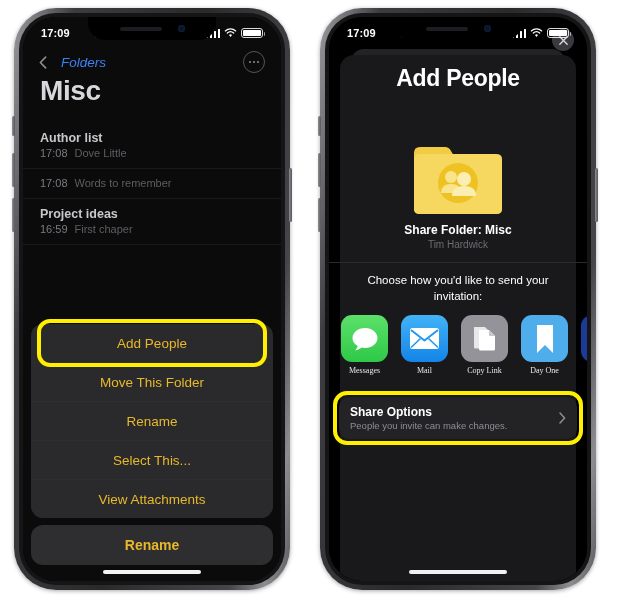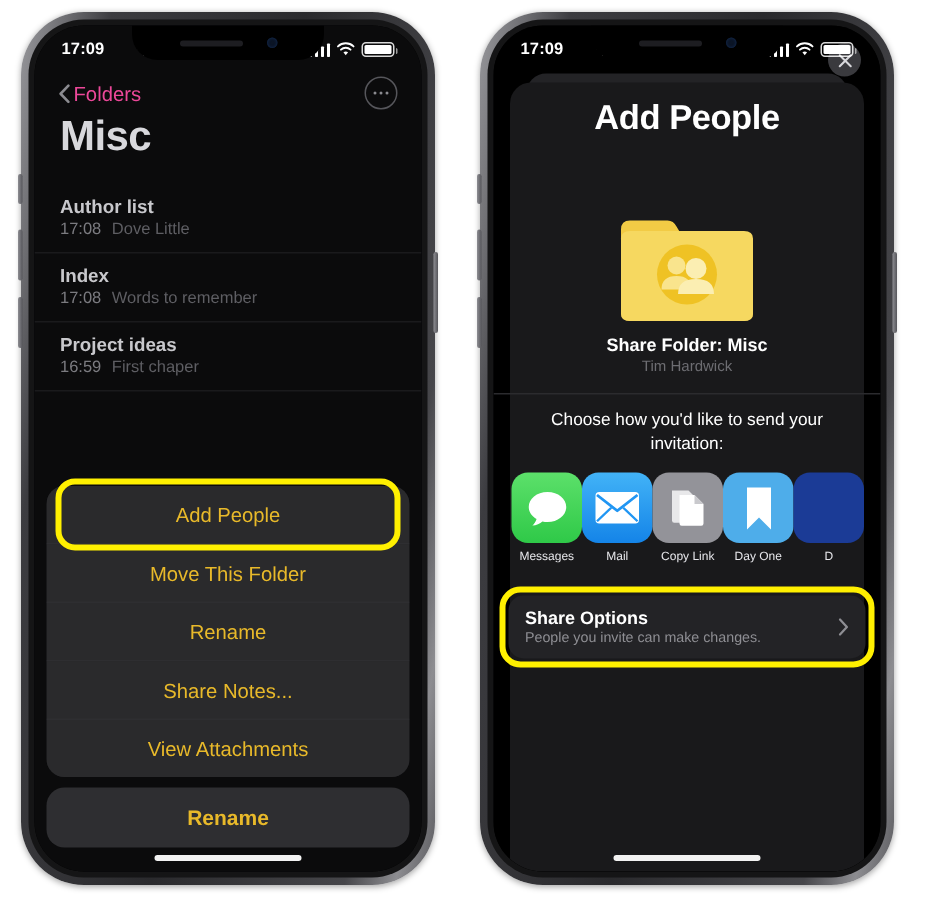--- a/index.html
+++ b/index.html
@@ -165,23 +165,24 @@
     height: 30px;
     display: flex;
     align-items: center;
     justify-content: space-between;
     padding: 0 16px;
     box-sizing: border-box;
   }
   .back-link {
     display: flex;
     align-items: center;
-    gap: 2px;
-    color: #ec4899;
+    gap: 14px;
+    color: #3b82f6;
     font-size: 13.5px;
+    font-style: italic;
   }
   .chev-left { display: block; }
   .more-btn {
     width: 20px; height: 20px;
     border-radius: 50%;
     border: 1.1px solid #56565b;
     display: flex;
     align-items: center;
     justify-content: center;
     gap: 1.6px;
@@ -353,21 +354,22 @@
     text-align: center;
     color: #ffffff;
     font-size: 11.5px;
     line-height: 1.4;
   }
 
   .app-row {
     position: absolute;
     top: 298px; left: 12px; right: 0;
     display: flex;
-    gap: 0;
+    gap: 13px;
+    font-family: Liberation Serif, serif;
   }
   .app-cell {
     width: 47px;
     flex: 0 0 auto;
     text-align: center;
   }
   .app-icon {
     width: 47px; height: 47px;
     border-radius: 11px;
     display: flex;
@@ -475,41 +477,40 @@
 
       <div class="note-list">
         <div class="note-item">
           <div class="note-title">Author list</div>
           <div class="note-sub">
             <span class="t">17:08</span>
             <span>Dove Little</span>
           </div>
         </div>
         <div class="note-item">
-          <div class="note-title">Index</div>
           <div class="note-sub">
             <span class="t">17:08</span>
             <span>Words to remember</span>
           </div>
         </div>
         <div class="note-item">
           <div class="note-title">Project ideas</div>
           <div class="note-sub">
             <span class="t">16:59</span>
             <span>First chaper</span>
           </div>
         </div>
       </div>
 
       <div class="action-sheet">
         <div class="sheet-group">
           <div class="sheet-item">Add People</div>
           <div class="sheet-item">Move This Folder</div>
           <div class="sheet-item">Rename</div>
-          <div class="sheet-item">Share Notes...</div>
+          <div class="sheet-item">Select This...</div>
           <div class="sheet-item">View Attachments</div>
         </div>
         <div class="sheet-cancel">Rename</div>
         <div class="hl hl-add-people"></div>
       </div>
 
       <div class="home-indicator"></div>
     </div>
   </div>
 </div>

